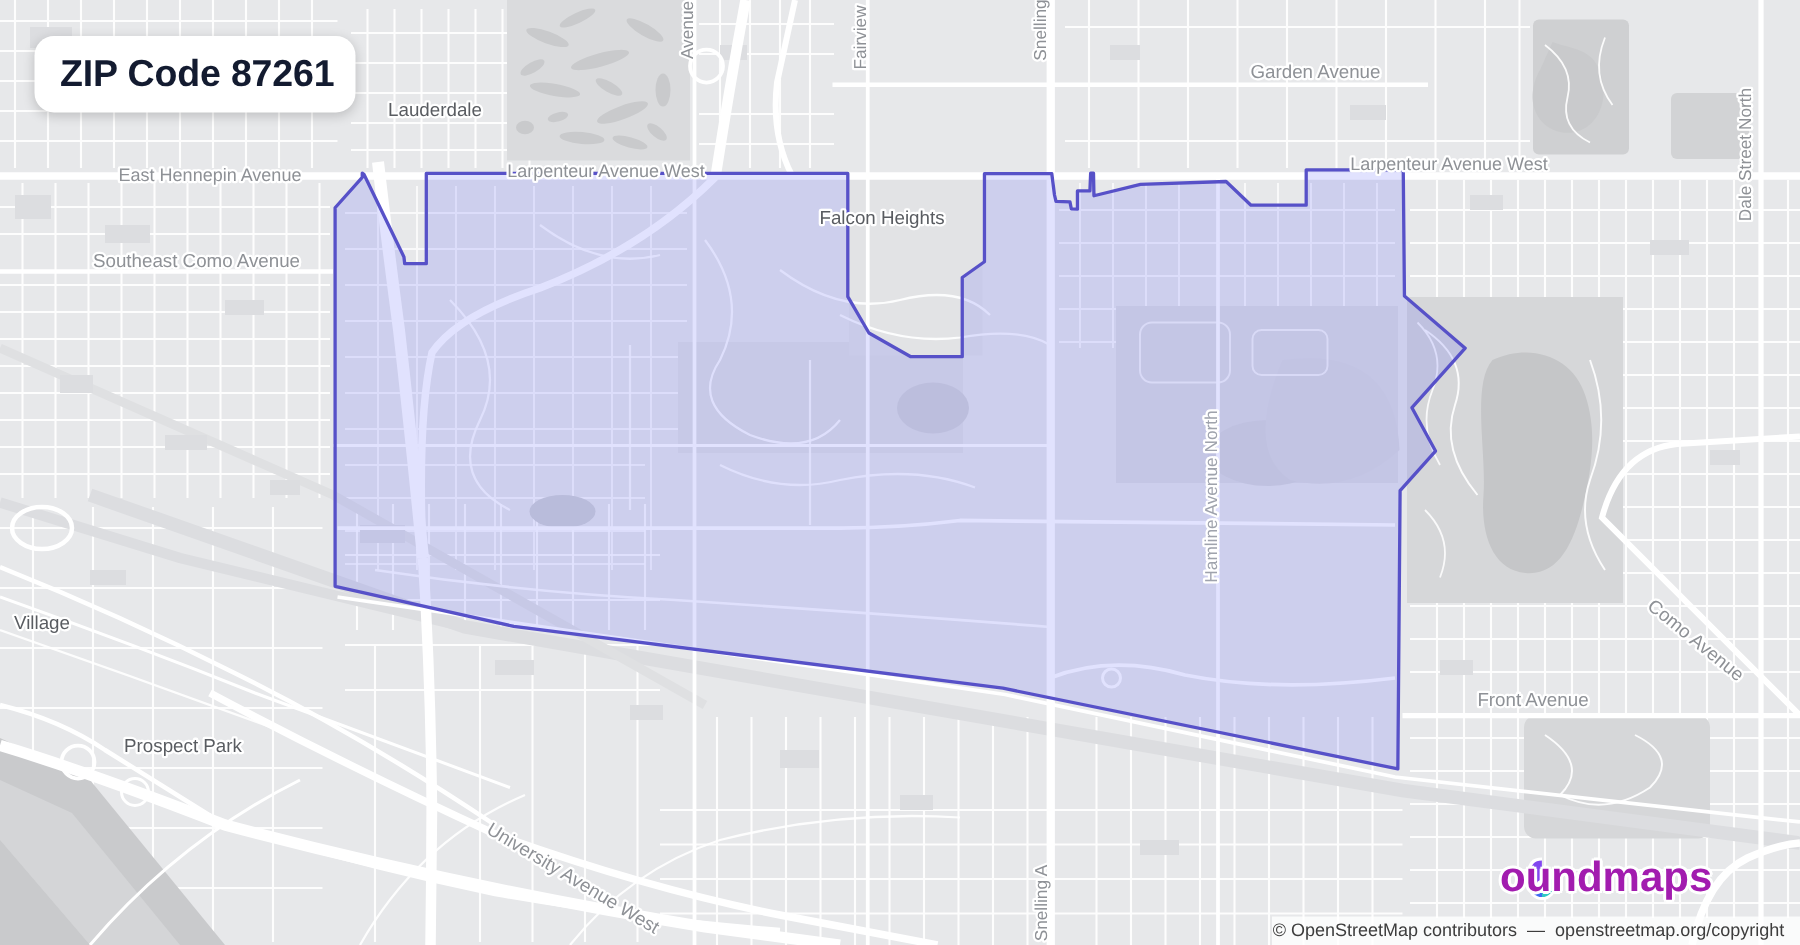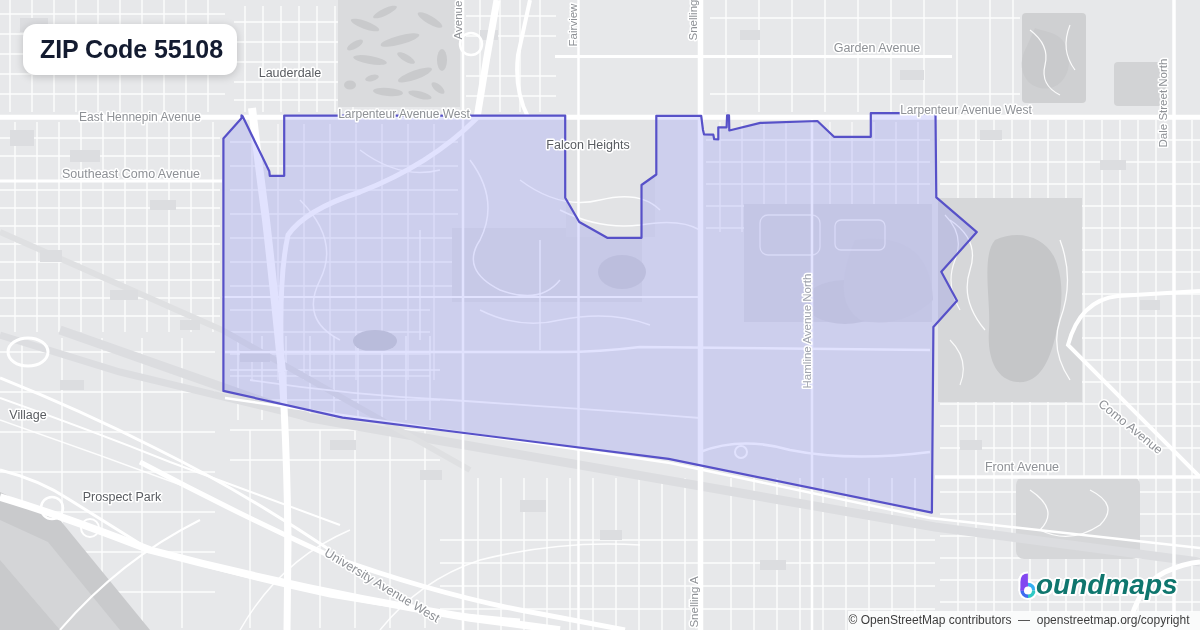--- a/index.html
+++ b/index.html
@@ -1,22 +1,22 @@
 <!DOCTYPE html>
 <html><head><meta charset="utf-8">
 <style>
 html,body{margin:0;padding:0;width:1200px;height:630px;overflow:hidden;background:#e7e8ea;
 font-family:"Liberation Sans",sans-serif;}
 #map{position:absolute;left:0;top:0;width:1200px;height:630px;}
 #card{position:absolute;left:23px;top:24px;width:214px;height:51px;background:#ffffff;border-radius:13px;
 box-shadow:0 2px 8px rgba(0,0,0,0.18);display:flex;align-items:center;}
 #card span{margin-left:17px;font-size:25px;font-weight:bold;color:#131b30;letter-spacing:-0.1px;white-space:nowrap;}
 #logo{position:absolute;left:1016px;top:570px;width:170px;height:32px;}
-#logotext{position:absolute;left:1036px;top:568.5px;font-size:28px;font-weight:bold;color:#0f766e;letter-spacing:0px;
-text-shadow:-2px 0 0 #fff,2px 0 0 #fff,0 -2px 0 #fff,0 2px 0 #fff,-1.5px -1.5px 0 #fff,1.5px 1.5px 0 #fff,-1.5px 1.5px 0 #fff,1.5px -1.5px 0 #fff;font-style:italic;}
+#logotext{position:absolute;left:1000px;top:568.5px;font-size:28px;font-weight:bold;color:#a21caf;letter-spacing:0px;
+text-shadow:-2px 0 0 #fff,2px 0 0 #fff,0 -2px 0 #fff,0 2px 0 #fff,-1.5px -1.5px 0 #fff,1.5px 1.5px 0 #fff,-1.5px 1.5px 0 #fff,1.5px -1.5px 0 #fff;}
 #attr{position:absolute;left:848px;top:611px;width:352px;height:19px;background:rgba(255,255,255,0.8);
 font-size:12px;color:#3d3d3d;line-height:19px;text-align:center;white-space:nowrap;}
 #attr span{margin-right:10px;}
 </style></head>
 <body>
 <svg id="map" width="1200" height="630" viewBox="0 0 1200 630">
 <rect width="1200" height="630" fill="#e7e8ea"></rect>
 <path d="M10 0V112M32 0V112M54 0V112M76 0V112M98 0V112M120 0V112M142 0V112M164 0V112M186 0V112M208 0V112M0 14H225M0 34H225M0 54H225M0 74H225M0 94H225M245 6V112M263 6V112M281 6V112M299 6V112M317 6V112M335 6V112M353 6V112M234 22H358M234 42H358M234 62H358M234 82H358M234 100H358M480 0V112M500 0V112M520 0V112M540 0V112M466 16H556M466 36H556M466 76H556M466 96H556M726 0V112M759 0V112M792 0V112M825 0V112M858 0V112M891 0V112M924 0V112M957 0V112M990 0V112M1013 0V112M710 18H1020M710 94H1020M958 120V612M976 120V612M994 120V612M1012 120V612M1030 120V612M1048 120V612M1066 120V612M1084 120V612M1102 120V612M1120 120V612M1138 120V612M1156 120V612M1192 120V612M940 140H1200M940 162H1200M940 184H1200M940 206H1200M940 228H1200M940 250H1200M940 272H1200M940 294H1200M940 316H1200M940 338H1200M940 360H1200M940 382H1200M940 404H1200M940 426H1200M940 448H1200M940 492H1200M940 514H1200M940 536H1200M940 558H1200M940 580H1200M940 602H1200M15 122V332M37 122V332M59 122V332M81 122V332M103 122V332M125 122V332M147 122V332M169 122V332M191 122V332M213 122V332M0 138H220M0 156H220M0 190H220M0 208H220M0 226H220M0 244H220M0 262H220M0 280H220M0 298H220M0 316H220M22 338V628M62 338V628M102 338V628M142 338V628M182 338V628M0 352H215M0 392H215M0 432H215M0 472H215M0 512H215M0 552H215M0 592H215M250 430V628M285 430V628M320 430V628M355 430V628M390 430V628M425 430V628M230 370H440M230 400H440M230 430H440M230 460H440M238 336V420M262 336V420M286 336V420M310 336V420M334 336V420M358 336V420M382 336V420M406 336V420M430 336V420M478 478V630M501 478V630M524 478V630M547 478V630M570 478V630M593 478V630M616 478V630M639 478V630M662 478V630M685 478V630M731 478V630M754 478V630M777 478V630M800 478V630M823 478V630M846 478V630M869 478V630M892 478V630M915 478V630M440 540H935M440 563H935M440 586H935M440 609H935" stroke="#ffffff" stroke-width="1.4" fill="none" opacity="0.9"></path>
 <path d="M720 122V232M742 122V232M764 122V232M786 122V232M830 122V232M852 122V232M874 122V232M896 122V232M918 122V232M706 140H930M706 162H930M706 184H930M706 206H930M706 228H930M592 124V232M606 124V232M620 124V232M634 124V232M648 124V232M568 132H654M568 148H654M568 164H654M568 180H654M568 196H654M568 212H654M252 124V380M278 124V380M304 124V380M330 124V380M356 124V380M382 124V380M408 124V380M434 124V380M230 142H458M230 166H458M230 190H458M230 214H458M230 238H458M230 262H458M230 286H458M230 310H430M230 332H430M230 354H430M230 376H430" stroke="#ffffff" stroke-width="1.3" fill="none" opacity="0.75"></path>
 <rect x="338" y="0" width="122" height="107" fill="#dadbdd"></rect>
@@ -141,21 +141,21 @@
 <text x="698" y="602" transform="rotate(-90 698 602)" font-size="11.5" fill="#8e9196" font-weight="400" text-anchor="middle" letter-spacing="0" stroke="#ffffff" stroke-width="3" paint-order="stroke" stroke-linejoin="round">Snelling A</text>
 <text x="811" y="331" transform="rotate(-90 811 331)" font-size="11.5" fill="#9fa3ad" font-weight="400" text-anchor="middle" letter-spacing="0" stroke="#ffffff" stroke-width="3" paint-order="stroke" stroke-linejoin="round">Hamline Avenue North</text>
 <text x="577" y="25" transform="rotate(-90 577 25)" font-size="11.5" fill="#8e9196" font-weight="400" text-anchor="middle" letter-spacing="0" stroke="#ffffff" stroke-width="3" paint-order="stroke" stroke-linejoin="round">Fairview</text>
 <text x="462" y="20" transform="rotate(-90 462 20)" font-size="11.5" fill="#8e9196" font-weight="400" text-anchor="middle" letter-spacing="0" stroke="#ffffff" stroke-width="3" paint-order="stroke" stroke-linejoin="round">Avenue</text>
 <text x="290" y="77" font-size="12.5" fill="#595c61" font-weight="400" text-anchor="middle" letter-spacing="0" stroke="#ffffff" stroke-width="3" paint-order="stroke" stroke-linejoin="round">Lauderdale</text>
 <text x="588" y="149" font-size="12.5" fill="#595c61" font-weight="400" text-anchor="middle" letter-spacing="0" stroke="#ffffff" stroke-width="3" paint-order="stroke" stroke-linejoin="round">Falcon Heights</text>
 <text x="28" y="419" font-size="12.5" fill="#595c61" font-weight="400" text-anchor="middle" letter-spacing="0" stroke="#ffffff" stroke-width="3" paint-order="stroke" stroke-linejoin="round">Village</text>
 <text x="122" y="501" font-size="12.5" fill="#595c61" font-weight="400" text-anchor="middle" letter-spacing="0" stroke="#ffffff" stroke-width="3" paint-order="stroke" stroke-linejoin="round">Prospect Park</text>
 </svg>
 <div id="card">
-    <span>ZIP Code 55108</span>
+    <span>ZIP Code 87261</span>
   </div>
 <svg id="logo" viewBox="1016 570 170 32">
 <path d="M1018.4 581.5 Q1018.4 571.6 1028 571.6 L1028 581 Z" fill="#ffffff"></path>
 <rect x="1018.4" y="578" width="9.6" height="13" fill="#ffffff"></rect>
 <circle cx="1028" cy="590.4" r="9.6" fill="#ffffff"></circle>
 <path d="M1020.4 582 Q1020.4 573.6 1027.9 573.6 L1027.9 590.4 L1020.4 590.4 Z" fill="#8247f0"></path>
 <path d="M1028 582.75 A7.65 7.65 0 0 1 1035.65 590.4 L1031.4 590.4 A3.9 3.9 0 0 0 1028 586.6 Z" fill="#35aff2"></path>
 <path d="M1035.65 590.4 A7.65 7.65 0 0 1 1028 598.05 L1028 594.2 A3.9 3.9 0 0 0 1031.4 590.4 Z" fill="#2fc9c4"></path>
 <path d="M1028 598.05 A7.65 7.65 0 0 1 1020.35 590.4 L1024.2 590.4 A3.9 3.9 0 0 0 1028 594.2 Z" fill="#3f6cf0"></path>
 <path d="M1020.35 590.4 L1024.2 590.4 A3.9 3.9 0 0 1 1028 586.6 L1028 582.75 A7.65 7.65 0 0 0 1020.35 590.4 Z" fill="#8247f0"></path>

